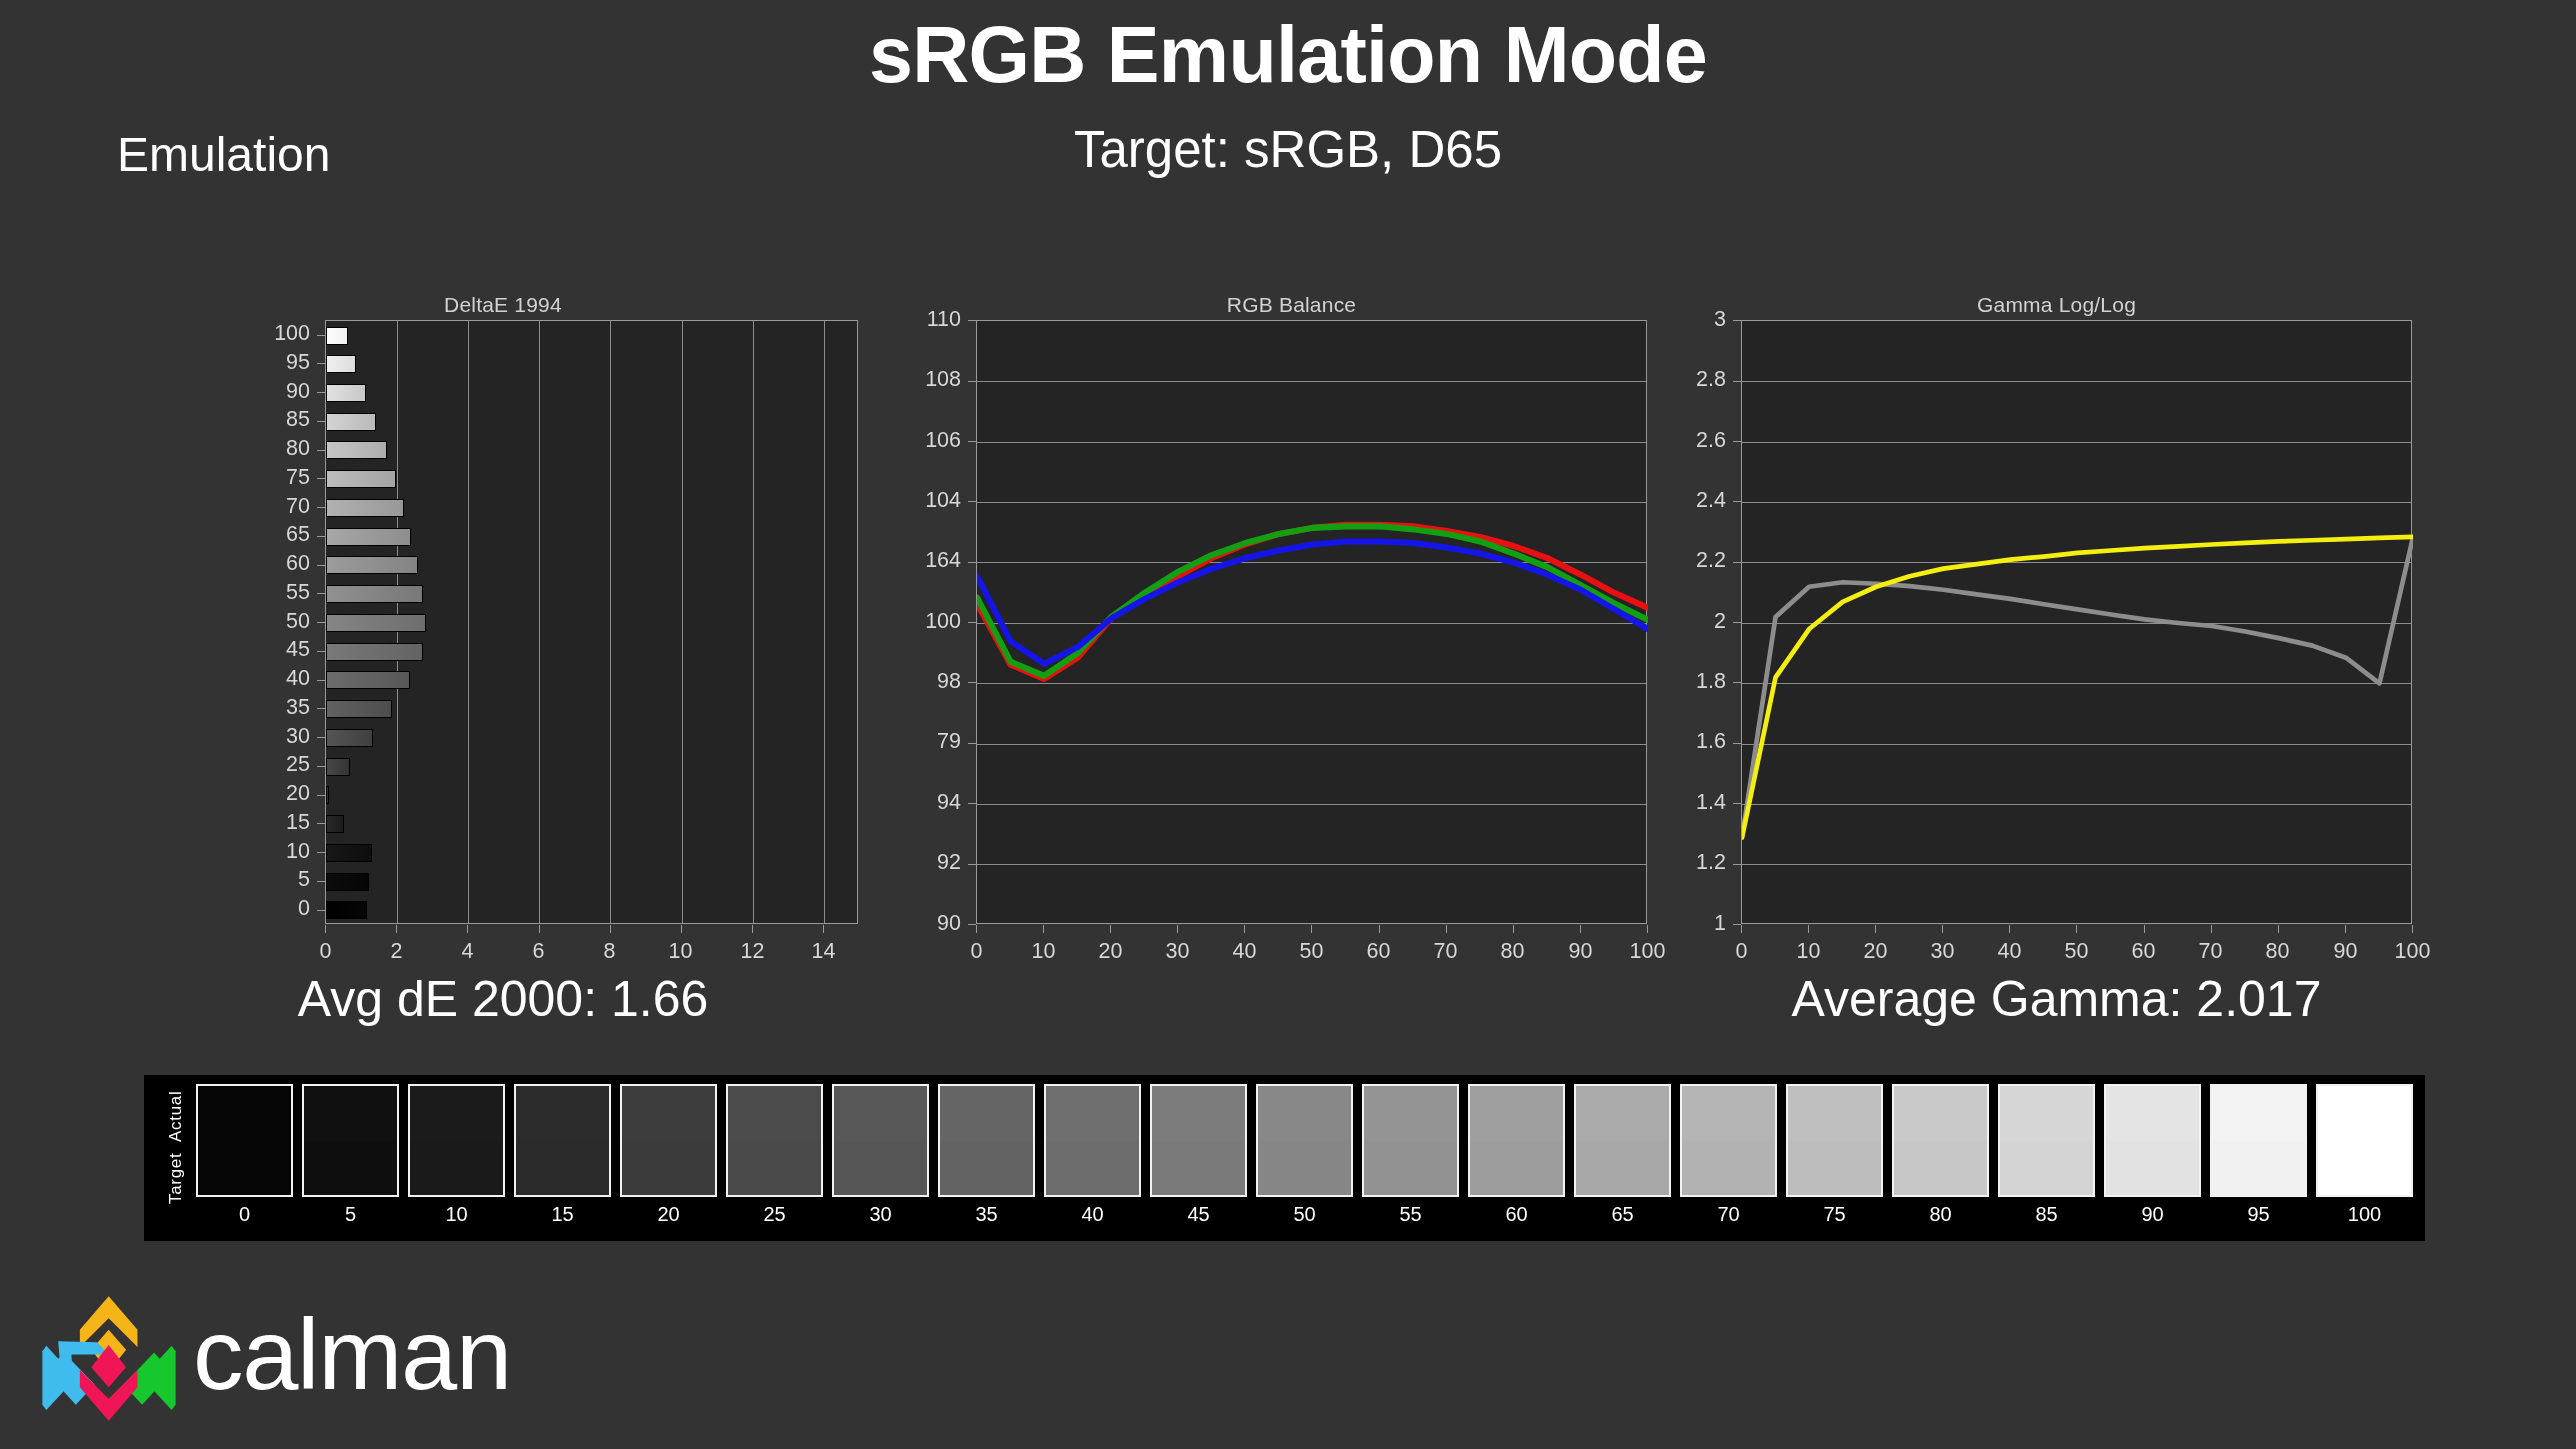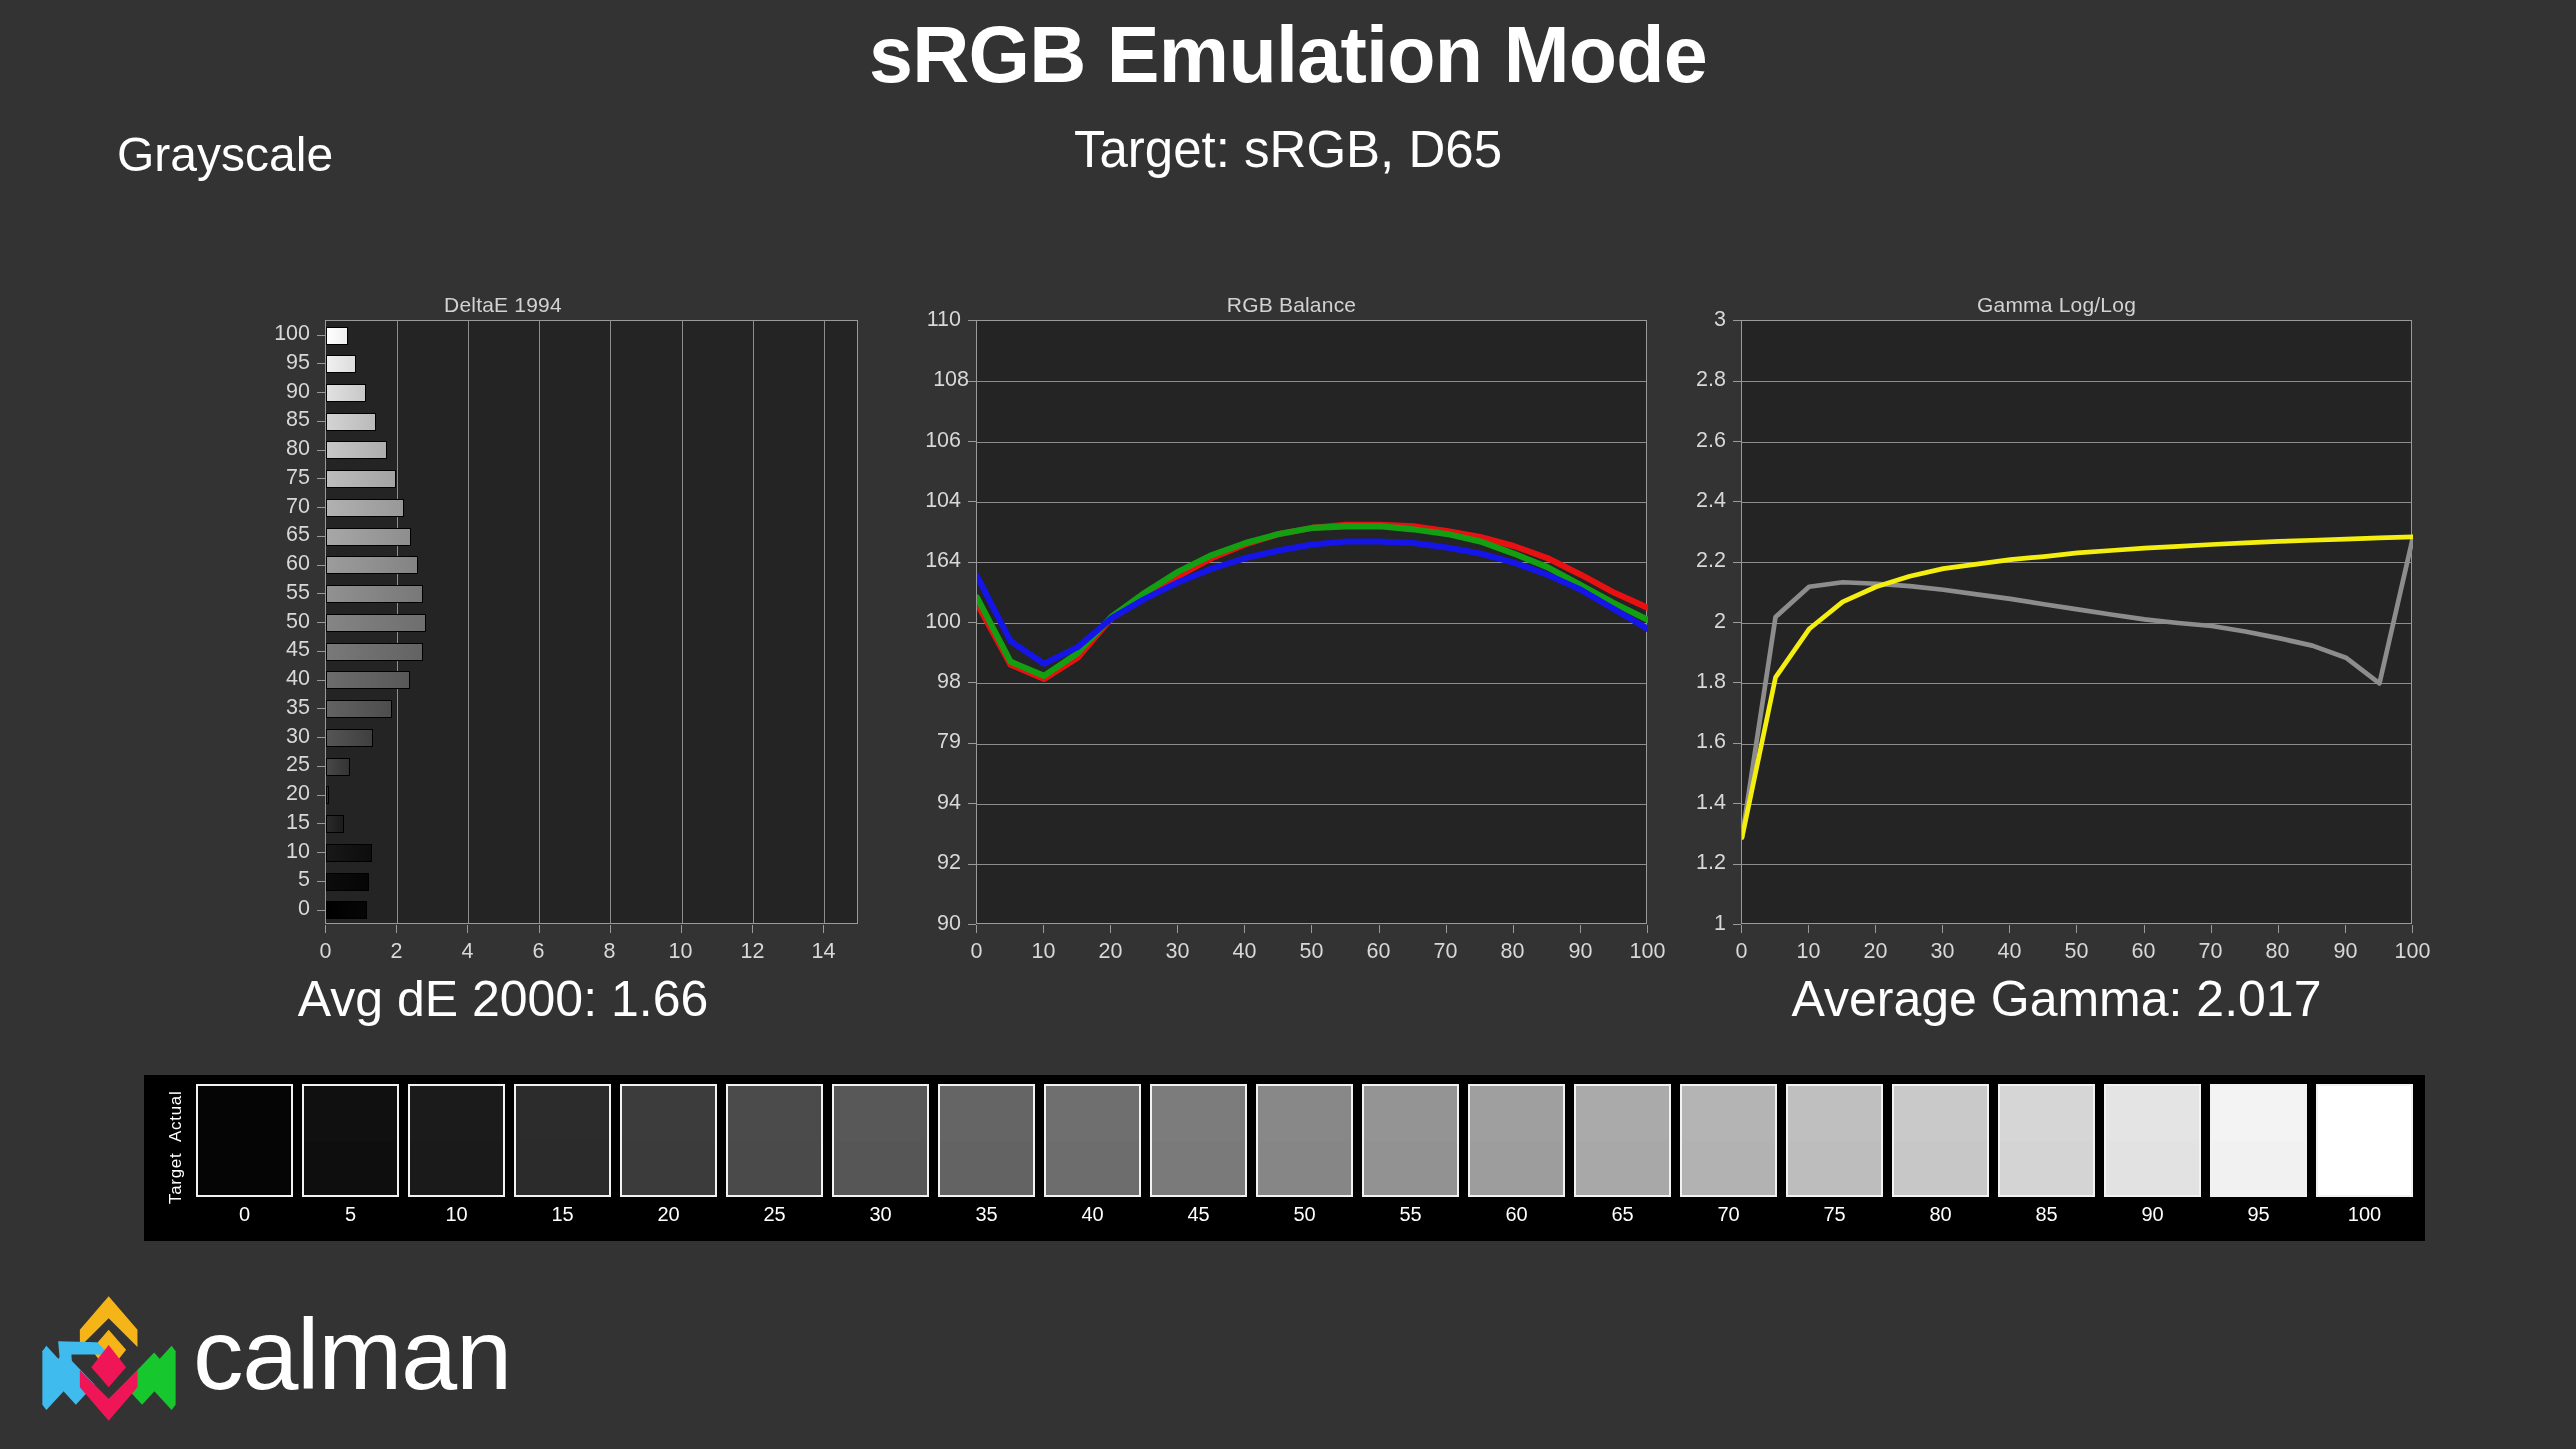--- a/index.html
+++ b/index.html
@@ -94,21 +94,21 @@
     letter-spacing: -1.3px; line-height: 1.0;
   }
 </style>
 </head>
 <body>
 
 <div id="root">
 
   <div class="main-title">sRGB Emulation Mode</div>
   <div class="sub-title">Target: sRGB, D65</div>
-  <div class="section-label">Grayscale</div>
+  <div class="section-label">Emulation</div>
 
   <div class="panel" id="panel-deltae" style="left:134px; width:738px;">
     <div class="panel-title">DeltaE 1994</div>
     <div class="plot" id="plot-deltae" style="left:191px; top:32px; width:533px; height:604px;">
         <div class="gridline-v" style="left: 71px;"></div>
         <div class="gridline-v" style="left: 142px;"></div>
         <div class="gridline-v" style="left: 213px;"></div>
         <div class="gridline-v" style="left: 284px;"></div>
         <div class="gridline-v" style="left: 356px;"></div>
         <div class="gridline-v" style="left: 427px;"></div>
@@ -225,21 +225,21 @@
       <div class="ytick" style="left: 0px; top: 383px; width: 42px;">98</div>
       <div class="tickmark-y" style="left: 49px; top: 334px;"></div>
       <div class="ytick" style="left: 0px; top: 323px; width: 42px;">100</div>
       <div class="tickmark-y" style="left: 49px; top: 274px;"></div>
       <div class="ytick" style="left: 0px; top: 262px; width: 42px;">164</div>
       <div class="tickmark-y" style="left: 49px; top: 213px;"></div>
       <div class="ytick" style="left: 0px; top: 202px; width: 42px;">104</div>
       <div class="tickmark-y" style="left: 49px; top: 153px;"></div>
       <div class="ytick" style="left: 0px; top: 142px; width: 42px;">106</div>
       <div class="tickmark-y" style="left: 49px; top: 93px;"></div>
-      <div class="ytick" style="left: 8px; top: 81px; width: 42px;">108</div>
+      <div class="ytick" style="left: 0px; top: 81px; width: 42px;">108</div>
       <div class="tickmark-y" style="left: 49px; top: 32px;"></div>
       <div class="ytick" style="left: 0px; top: 21px; width: 42px;">110</div>
       <div class="tickmark-x" style="left: 57px; top: 637px;"></div>
       <div class="xtick" style="left: 17px; top: 653px; width: 81px;">0</div>
       <div class="tickmark-x" style="left: 124px; top: 637px;"></div>
       <div class="xtick" style="left: 84px; top: 653px; width: 81px;">10</div>
       <div class="tickmark-x" style="left: 191px; top: 637px;"></div>
       <div class="xtick" style="left: 151px; top: 653px; width: 81px;">20</div>
       <div class="tickmark-x" style="left: 258px; top: 637px;"></div>
       <div class="xtick" style="left: 218px; top: 653px; width: 81px;">30</div>

